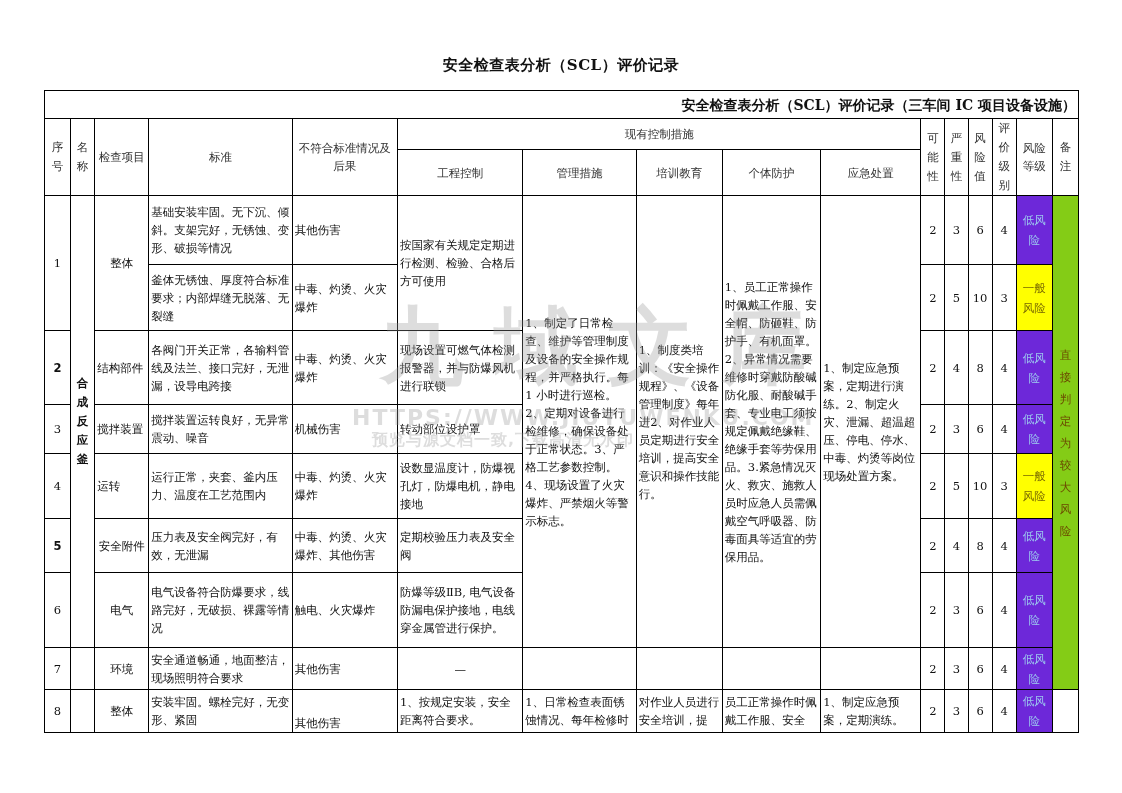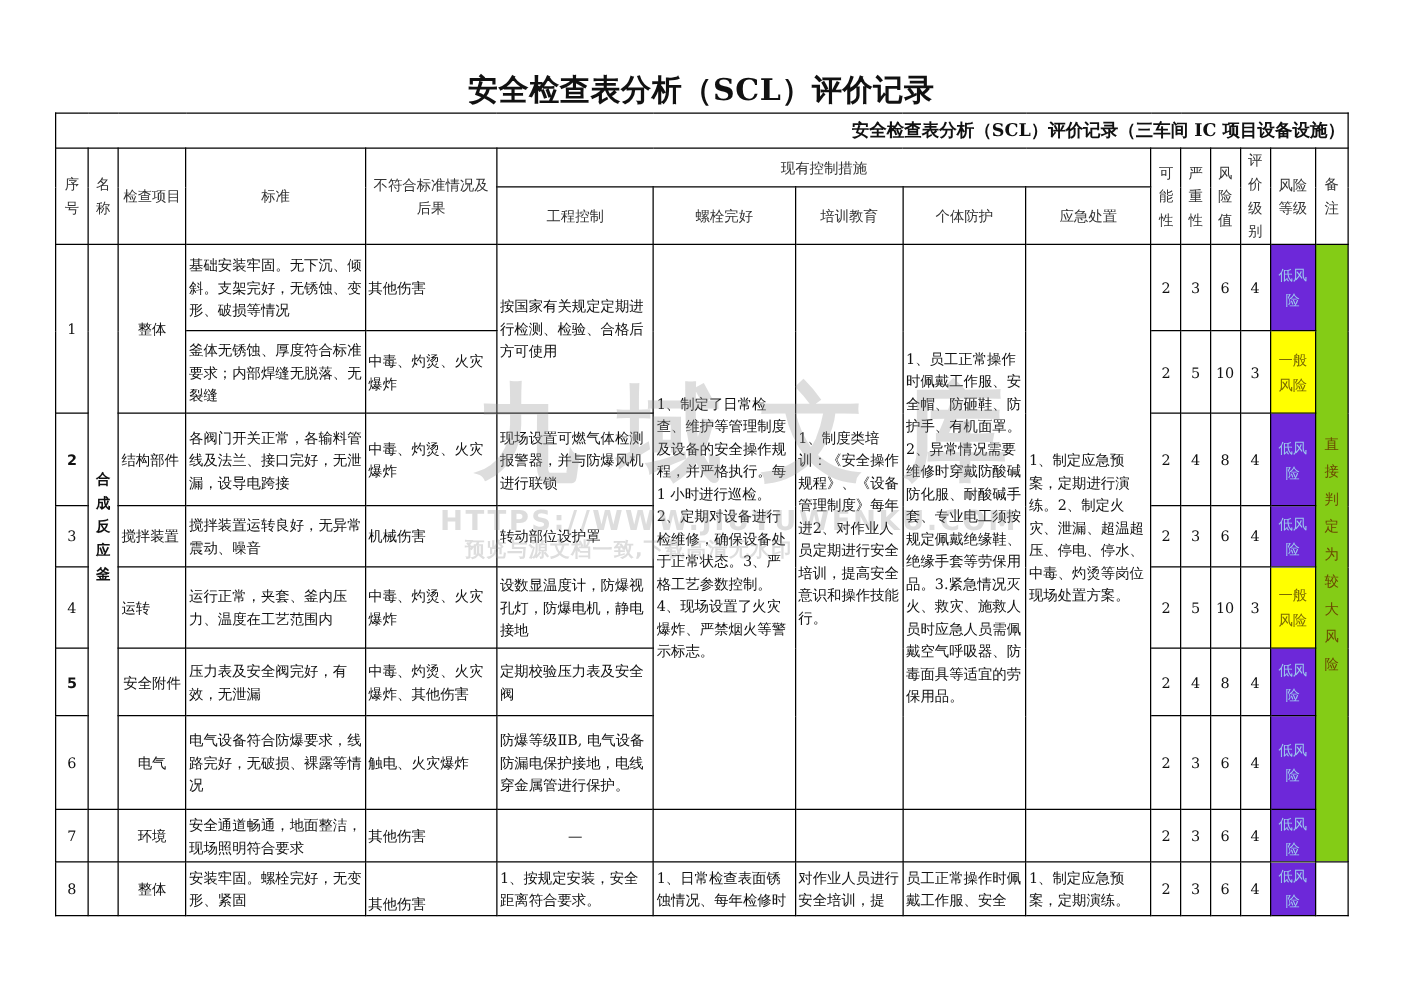--- a/index.html
+++ b/index.html
@@ -1,19 +1,19 @@
 <!DOCTYPE html>
 <html><head>
 <meta charset="utf-8">
 <style>
   html, body { margin:0; padding:0; background:#ffffff; }
   body { width:1122px; height:793px; position:relative; overflow:hidden;
          font-family: "DejaVu Serif", "Liberation Serif", serif; color:#111; }
   .page-title { position:absolute; left:0; top:56px; width:1122px; text-align:center;
-                font-size:24px; font-weight:bold; letter-spacing:0.5px; }
+                font-size:15px; font-weight:bold; letter-spacing:0.5px; }
   table.scl { position:absolute; left:44px; top:90px; border-collapse:collapse;
               table-layout:fixed; width:1035px; font-size:11.5px; line-height:18px; }
   table.scl td { border:1px solid #000; padding:0 2px; vertical-align:middle; overflow:hidden; }
   .sub { text-align:right; font-weight:bold; font-size:14px; height:27px; }
   .hc { text-align:center; color:#333; }
   .c { text-align:center; }
   .l { text-align:left; }
   .vtxt { text-align:center; line-height:19px; }
   .low { background:#6d28d9; color:#9cc8ee; text-align:center; line-height:20px; }
   .mid { background:#ffff00; color:#7a6a00; text-align:center; line-height:20px; }
@@ -62,21 +62,21 @@
     <td class="hc" colspan="5">现有控制措施</td>
     <td class="hc vtxt" rowspan="2">可能性</td>
     <td class="hc vtxt" rowspan="2">严重性</td>
     <td class="hc vtxt" rowspan="2">风险值</td>
     <td class="hc vtxt" rowspan="2">评价级别</td>
     <td class="hc" rowspan="2">风险等级</td>
     <td class="hc vtxt" rowspan="2">备注</td>
   </tr>
   <tr style="height:44px">
     <td class="hc">工程控制</td>
-    <td class="hc">螺栓完好</td>
+    <td class="hc">管理措施</td>
     <td class="hc">培训教育</td>
     <td class="hc">个体防护</td>
     <td class="hc">应急处置</td>
   </tr>
 
   <tr style="height:69px">
     <td class="c" rowspan="2">1</td>
     <td class="vtxt" rowspan="7" style="font-weight:bold;">
       <span style="display:inline-block;width:13px;word-break:break-all;">合成反应釜</span>
     </td>

